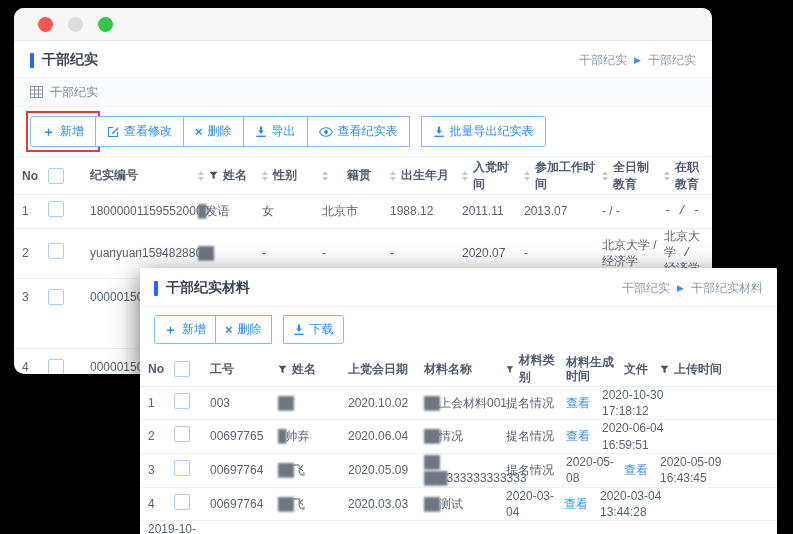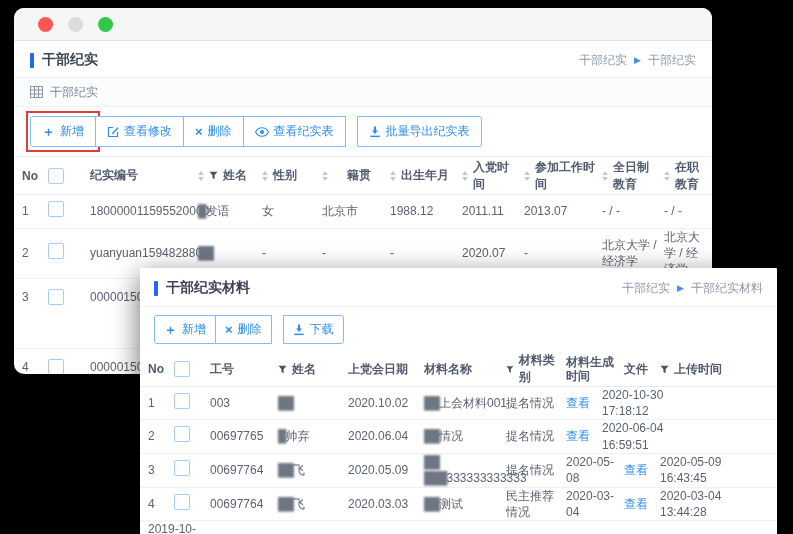--- a/index.html
+++ b/index.html
@@ -48,21 +48,21 @@
   .sort{display:inline-flex;flex-direction:column;gap:2px;cursor:pointer;}
   .sort i{width:0;height:0;border-left:3.5px solid transparent;border-right:3.5px solid transparent;display:block;}
   .sort .u{border-bottom:4px solid #c3c9d4;}
   .sort .d{border-top:4px solid #c3c9d4;}
   .blur{color:#6e7682;filter:blur(1.3px);letter-spacing:-1px;}
   .link{color:#2d8cf0;cursor:pointer;filter:blur(.4px);}
   
   .bt .thead,.bt .trow{padding-left:8px;}
   .b-no{width:26px;}  .b-cb{width:42px;}  .b-id{width:108px;}  .b-name{width:64px;}
   .b-gender{width:60px;} .b-native{width:68px;gap:19px;} .b-birth{width:72px;} .b-party{width:62px;}
-  .b-work{width:78px;} .b-ft{width:62px;} .b-oj{width:48px;}
+  .b-work{width:78px;} .b-ft{width:62px;} .b-oj{width:48px;font-family:Liberation Mono, monospace;}
   
   .ft .thead{min-height:30px;}
   .ft .trow{min-height:24px;}
   .ft .thead,.ft .trow{padding-left:8px;}
   .f-no{width:26px;} .f-cb{width:36px;} .f-emp{width:68px;} .f-name{width:70px;}
   .f-meet{width:76px;} .f-mat{width:82px;} .f-type{width:60px;} .f-gen{width:58px;}
   .f-file{width:36px;} .f-up{width:117px;}
   .ft .sec-head{padding:11px 14px 9px 14px;border-bottom:1px solid #f0f2f6;}
   .ft .toolbar{padding:8px 14px;border-bottom:none;}
   svg{display:block;}
@@ -111,20 +111,26 @@
     </span><button class="btn">
       <svg class="bi" width="12" height="12" viewBox="0 0 12 12">
         <path d="M6 1.5 H1.5 V10.5 H10.5 V6" fill="none" stroke="#2d8cf0" stroke-width="1.2"></path>
         <path d="M10.9 1.1 L5.3 6.7 L4.8 8.2 L6.3 7.7 L11.4 2.6 Z" fill="#2d8cf0"></path>
       </svg>
       <span>查看修改</span>
     </button><button class="btn">
       <span class="bi">×</span>
       <span>删除</span>
     </button><button class="btn">
+      <svg class="bi" width="12" height="12" viewBox="0 0 12 12">
+        <path d="M6 8 L3 4.5 H4.9 V0.5 H7.1 V4.5 H9 Z" fill="#2d8cf0"></path>
+        <rect x="1.3" y="9.6" width="9.4" height="1.5" fill="#2d8cf0"></rect>
+      </svg>
+      <span>导出</span>
+    </button><button class="btn">
       <svg class="bi" width="14" height="10" viewBox="0 0 14 10">
         <path d="M7 0.8 C3.9 0.8 1.6 2.9 0.6 5 C1.6 7.1 3.9 9.2 7 9.2 C10.1 9.2 12.4 7.1 13.4 5 C12.4 2.9 10.1 0.8 7 0.8 Z" fill="none" stroke="#2d8cf0" stroke-width="1.1"></path>
         <circle cx="7" cy="5" r="2" fill="#2d8cf0"></circle>
       </svg>
       <span>查看纪实表</span>
     </button><button class="btn">
       <svg class="bi" width="12" height="12" viewBox="0 0 12 12">
         <path d="M6 8 L3 4.5 H4.9 V0.5 H7.1 V4.5 H9 Z" fill="#2d8cf0"></path>
         <rect x="1.3" y="9.6" width="9.4" height="1.5" fill="#2d8cf0"></rect>
       </svg>
@@ -339,21 +345,20 @@
     <div class="cell f-up">2020-05-09 16:43:45</div>
   </div>
 
   <div class="trow">
     <div class="cell f-no">4</div>
     <div class="cell f-cb"><span class="cb"></span></div>
     <div class="cell f-emp">00697764</div>
     <div class="cell f-name nowrap"><span class="blur">██</span><span>飞</span></div>
     <div class="cell f-meet">2020.03.03</div>
     <div class="cell f-mat nowrap"><span class="blur">██</span><span>测试</span></div>
-    <div class="cell f-type">民主推荐情况</div>
     <div class="cell f-gen">2020-03-04</div>
     <div class="cell f-file"><span class="link">查看</span></div>
     <div class="cell f-up">2020-03-04 13:44:28</div>
   </div>
 
   <div class="trow">
 
     <div class="cell f-gen">2019-10-29</div>
 
   </div>

